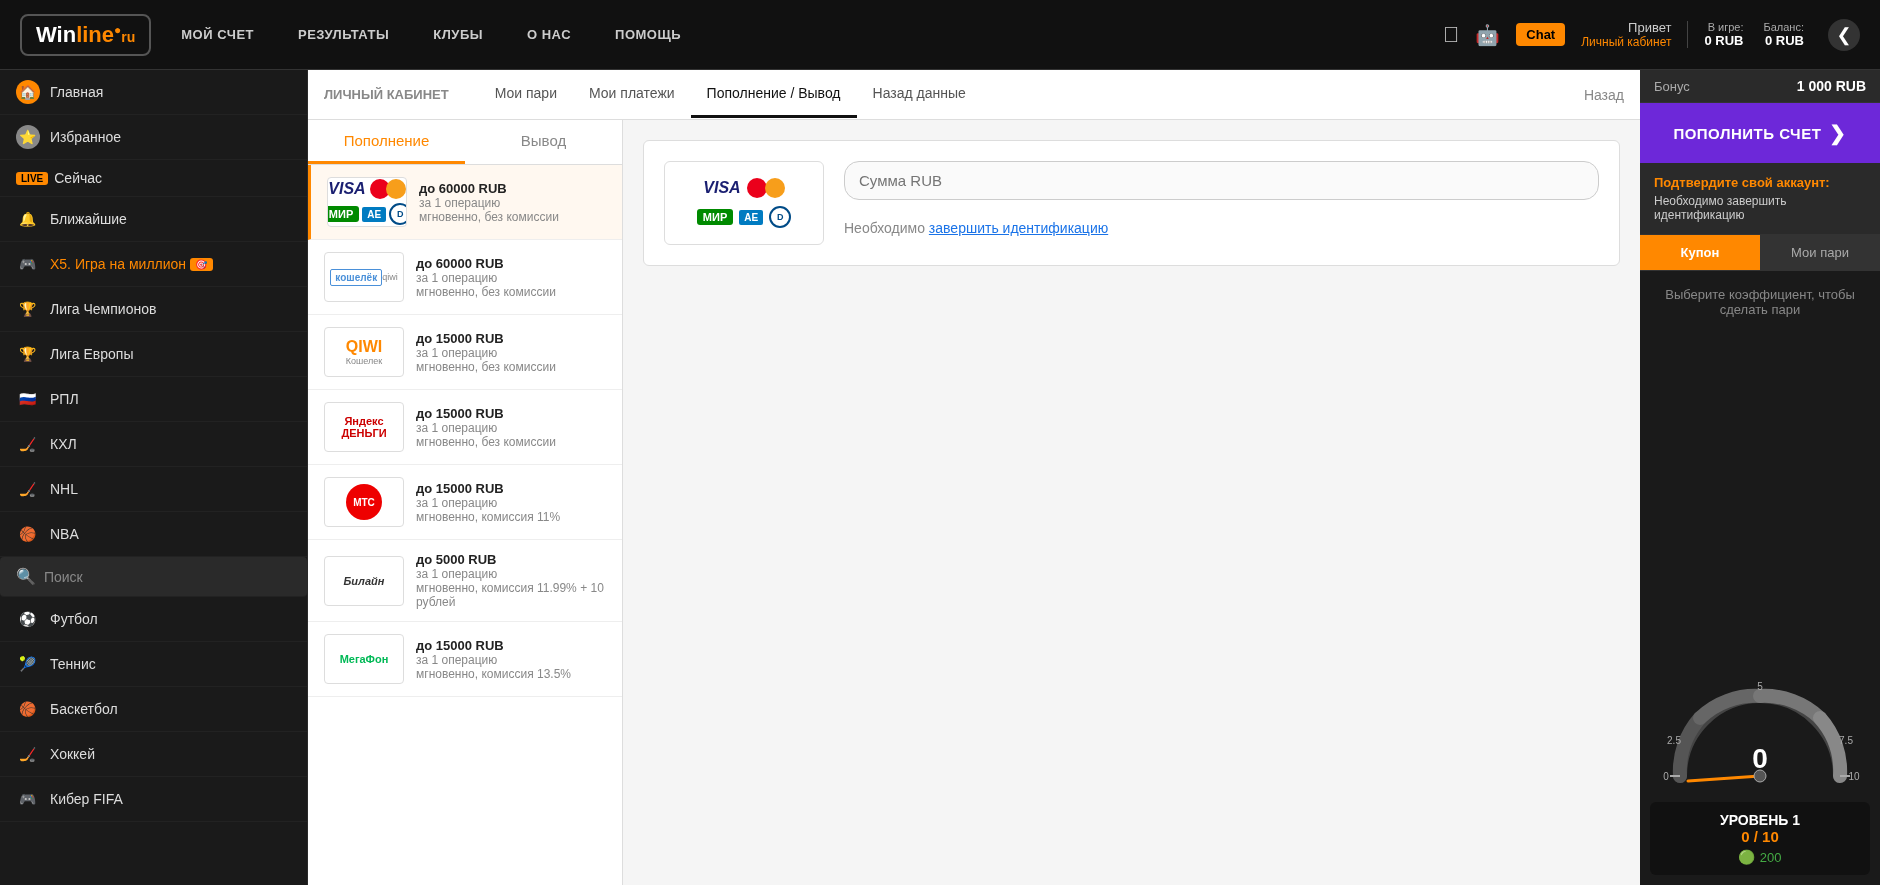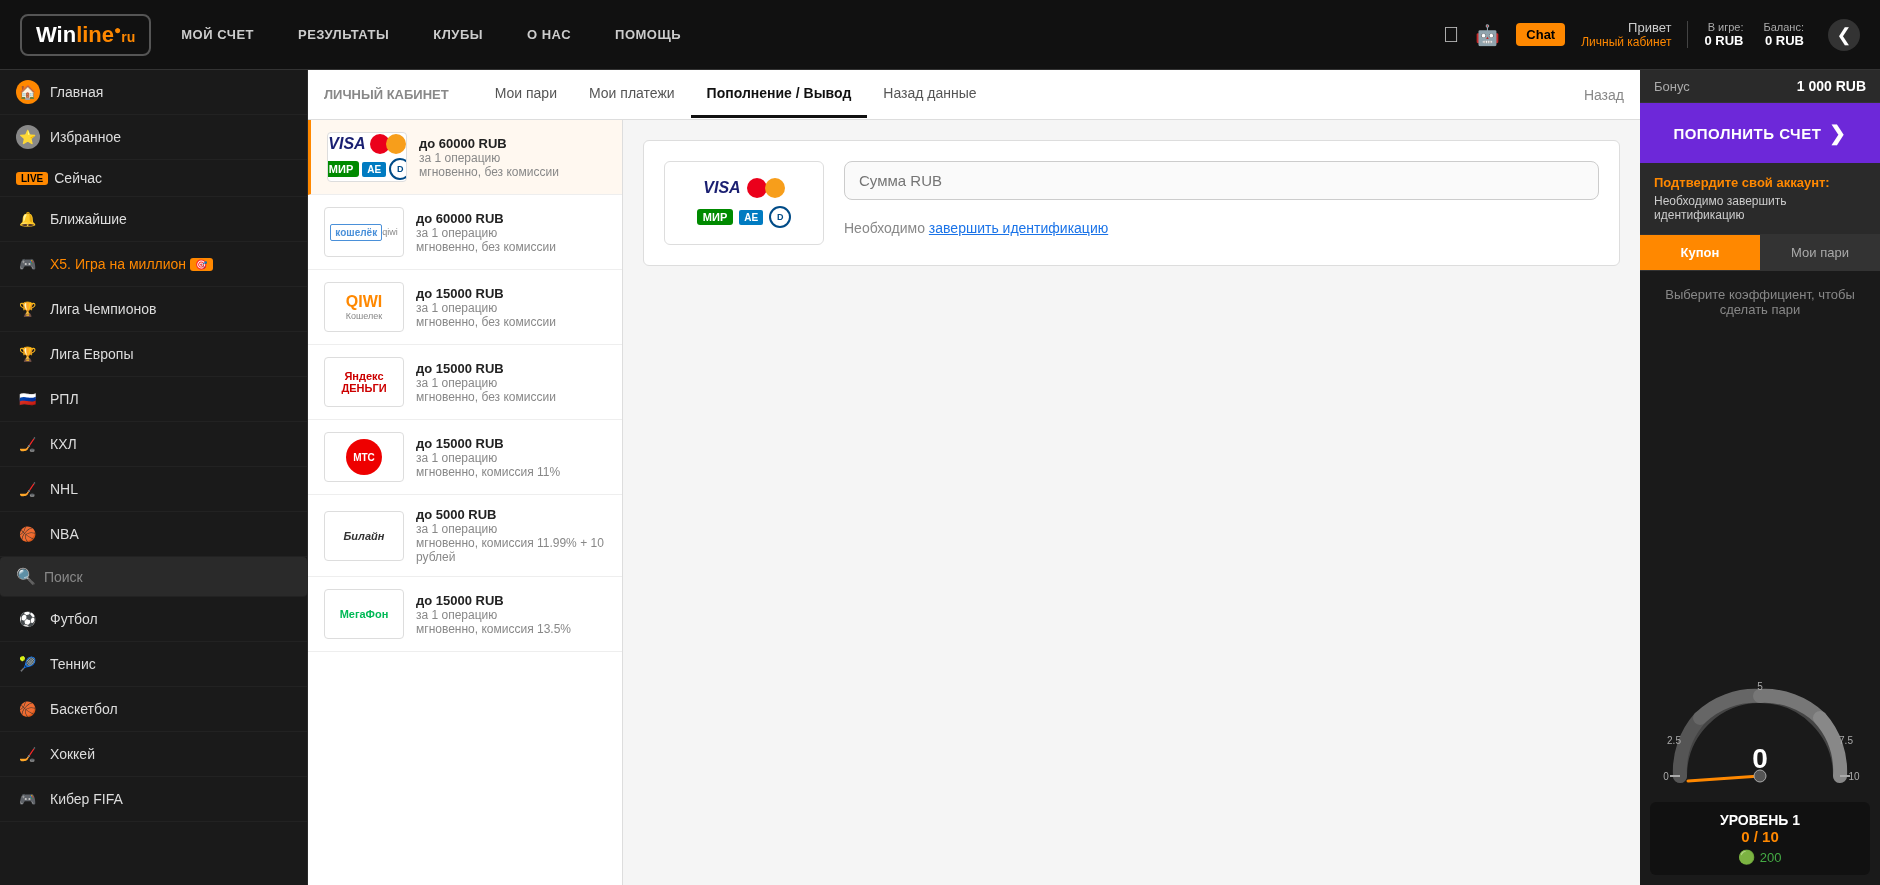--- a/index.html
+++ b/index.html
@@ -39,21 +39,21 @@
     .promo-badge { background: #f80; color: #000; font-size: 10px; padding: 1px 5px; border-radius: 3px; margin-left: 4px; }
     .million-item { color: #f80; }
 
     
     .content-area { flex: 1; display: flex; flex-direction: column; background: #f0f0f0; overflow: hidden; }
 
     
     .account-nav { background: #fff; display: flex; align-items: center; padding: 0 16px; height: 50px; border-bottom: 1px solid #ddd; }
     .account-nav-title { color: #888; font-size: 13px; font-weight: bold; text-transform: uppercase; margin-right: 30px; }
     .account-nav-tab { padding: 14px 16px; font-size: 14px; color: #555; cursor: pointer; border-bottom: 3px solid transparent; }
-    .account-nav-tab.active { color: #111; border-bottom: 3px solid #111; font-weight: bold; }
+    .account-nav-tab.active { color: #111; border-bottom: 3px solid #111; font-weight: normal; }
     .account-nav-back { margin-left: auto; color: #888; font-size: 14px; cursor: pointer; }
 
     
     .inner-content { display: flex; flex: 1; overflow: hidden; }
 
     
     .payment-sidebar { width: 315px; background: #fff; border-right: 1px solid #ddd; padding: 0; overflow-y: auto; flex-shrink: 0; }
     .payment-tabs { display: flex; border-bottom: 1px solid #ddd; }
     .payment-tab { flex: 1; text-align: center; padding: 12px; font-size: 15px; cursor: pointer; color: #888; border-bottom: 3px solid transparent; }
     .payment-tab.active { color: #f80; border-bottom: 3px solid #f80; }
@@ -71,21 +71,21 @@
     .mc-circle-right { width: 20px; height: 20px; border-radius: 50%; background: #f79e1b; display: inline-block; vertical-align: middle; }
 
     
     .payment-main { flex: 1; padding: 20px; background: #f5f5f5; overflow-y: auto; }
     .payment-card { background: #fff; border: 1px solid #ddd; border-radius: 6px; padding: 20px; }
     .payment-card-header { display: flex; align-items: flex-start; gap: 20px; }
     .card-logos { border: 1px solid #ddd; border-radius: 6px; padding: 16px; background: #fff; display: flex; flex-direction: column; align-items: center; gap: 8px; width: 160px; }
     .card-logos-row { display: flex; align-items: center; gap: 6px; }
     .card-title-area { flex: 1; }
     .card-title { font-size: 20px; font-weight: bold; color: #222; margin-bottom: 16px; }
-    .amount-input { width: 100%; padding: 10px 14px; border: 1px solid #ccc; border-radius: 8px; font-size: 15px; color: #888; background: #fafafa; margin-bottom: 12px; }
+    .amount-input { width: 100%; padding: 10px 14px; border: 1px solid #ccc; border-radius: 15px; font-size: 15px; color: #888; background: #fafafa; margin-bottom: 12px; }
     .identity-notice { color: #888; font-size: 14px; margin-top: 8px; }
     .identity-link { color: #1a73e8; text-decoration: underline; cursor: pointer; }
 
     
     .right-panel { width: 240px; background: #1a1a1a; display: flex; flex-direction: column; flex-shrink: 0; }
     .bonus-bar { background: #2a2a2a; display: flex; align-items: center; justify-content: space-between; padding: 8px 14px; border-bottom: 1px solid #333; }
     .bonus-label { color: #aaa; font-size: 13px; }
     .bonus-val { color: #fff; font-size: 14px; font-weight: bold; }
     .deposit-btn { background: #6d28d9; color: #fff; font-weight: bold; font-size: 15px; border: none; padding: 18px; cursor: pointer; display: flex; align-items: center; justify-content: center; gap: 8px; text-transform: uppercase; letter-spacing: 0.5px; }
     .deposit-btn-arrow { font-size: 20px; font-weight: bold; }
@@ -231,20 +231,24 @@
       <div class="account-nav-tab">Мои пари</div>
       <div class="account-nav-tab">Мои платежи</div>
       <div class="account-nav-tab active">Пополнение / Вывод</div>
       <div class="account-nav-tab">Назад данные</div>
       <div class="account-nav-back">Назад</div>
     </div>
 
     <div class="inner-content">
 
       <div class="payment-sidebar">
+        <div class="payment-tabs">
+          <div class="payment-tab active">Пополнение</div>
+          <div class="payment-tab">Вывод</div>
+        </div>
 
         <div class="payment-item selected">
           <div class="payment-logo">
             <div style="display:flex;flex-direction:column;align-items:center;gap:4px;">
               <div style="display:flex;align-items:center;gap:4px;">
                 <span class="visa-text">VISA</span>
                 <span class="mc-circle-left"></span>
                 <span class="mc-circle-right"></span>
               </div>
               <div style="display:flex;align-items:center;gap:3px;">

